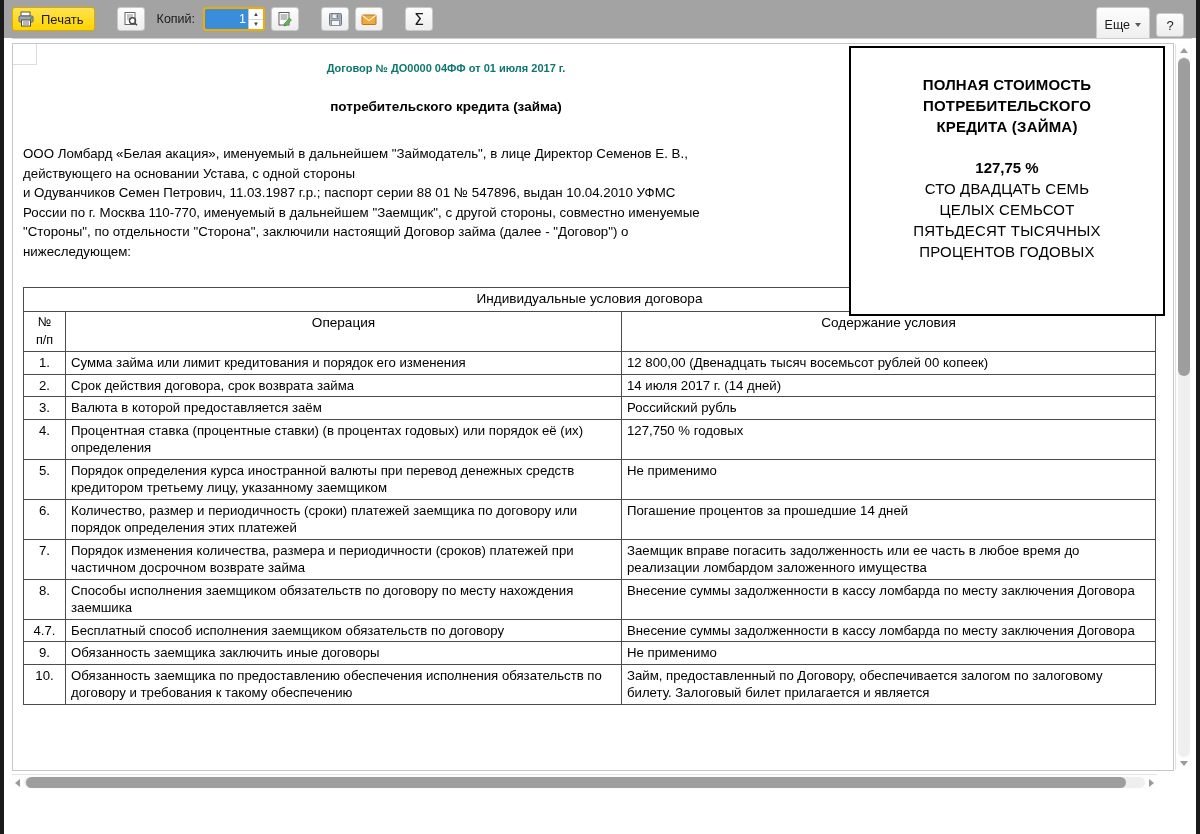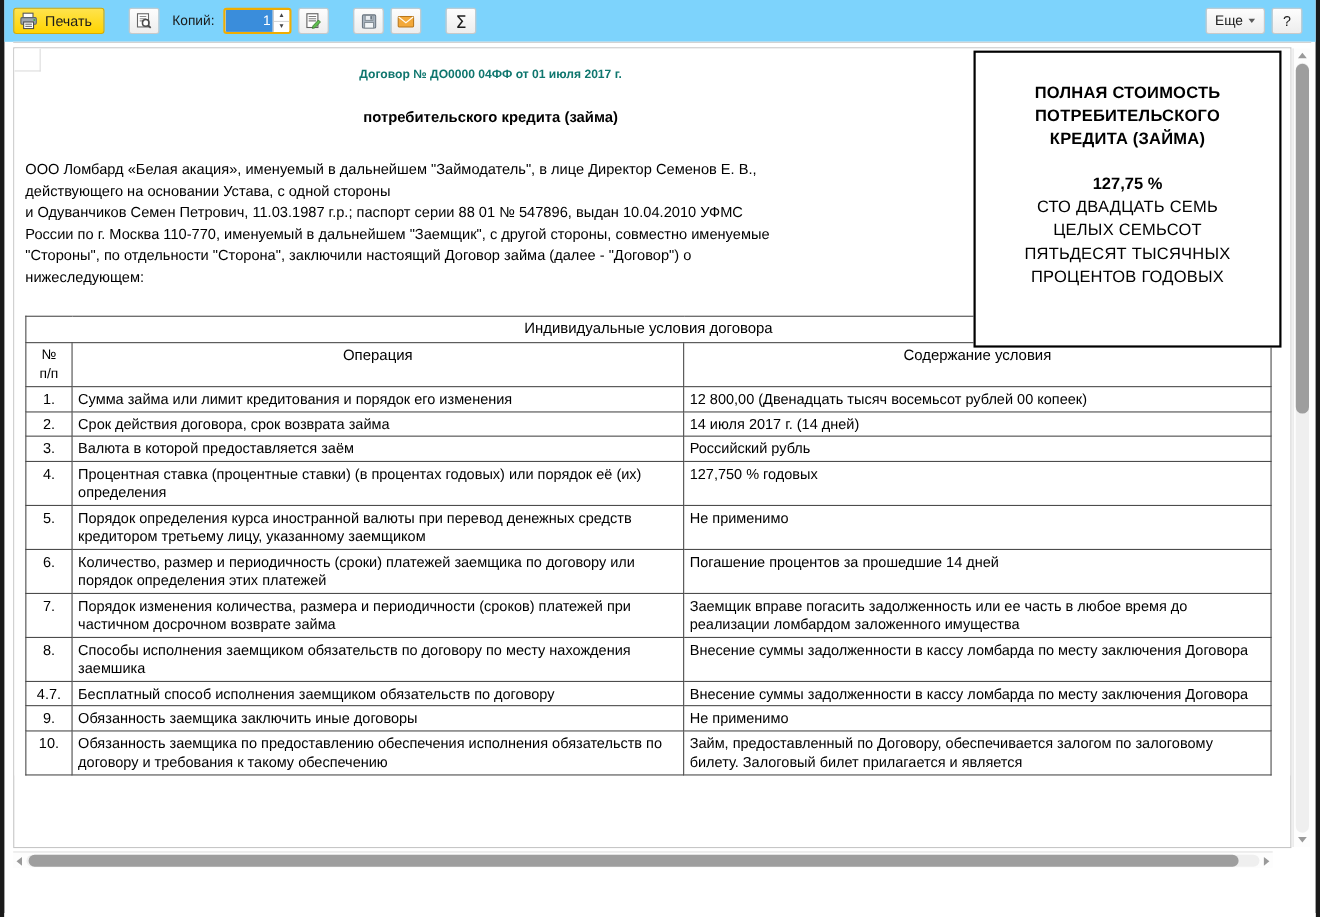--- a/index.html
+++ b/index.html
@@ -71,21 +71,21 @@
   }
 
   
   .toolbar {
     position: relative;
     height: 38px;
     display: flex;
     align-items: center;
     padding-left: 8px;
     gap: 6px;
-    background: #7dd3fc;
+    background: #a3a3a3;
   }
   .print-btn {
     height: 24px;
     background: linear-gradient(#ffe34d, #ffd400);
     border: 1px solid #d9ab00;
     border-radius: 3px;
     display: flex; align-items: center;
     padding: 0 10px 0 5px;
     gap: 6px;
     cursor: pointer;
@@ -140,21 +140,21 @@
     line-height: 1;
   }
   .spin > div + div { border-top: 1px solid #d6d6d6; }
   .gap-lg { width: 10px; }
   .right-group {
     position: absolute;
     right: 12px; top: 7px;
     display: flex; gap: 6px; align-items: center;
   }
   .more-btn {
-    height: 24px;
+    height: 36px;
     min-width: 54px;
     border: 1px solid #c9c9c9;
     border-radius: 3px;
     background: linear-gradient(#fdfdfd, #ededed);
     display: flex; align-items: center; justify-content: center;
     gap: 5px;
     padding: 0 8px;
     font-size: 12.5px;
     color: #1b1b1b;
     cursor: pointer;
@@ -229,21 +229,21 @@
     font-size: 13.3px;
     color: #000;
     line-height: 19.5px;
     width: 866px;
   }
   .body-para div { white-space: nowrap; }
 
   .tcc-box {
     position: absolute;
     right: 10px; top: 2px;
-    width: 280px; height: 270px;
+    width: 316px; height: 270px;
     border: 2px solid #000;
     background: #fff;
     padding: 26px 10px 0 10px;
     text-align: center;
   }
   .tcc-head {
     font-size: 15px;
     font-weight: bold;
     line-height: 21px;
     color: #000;

